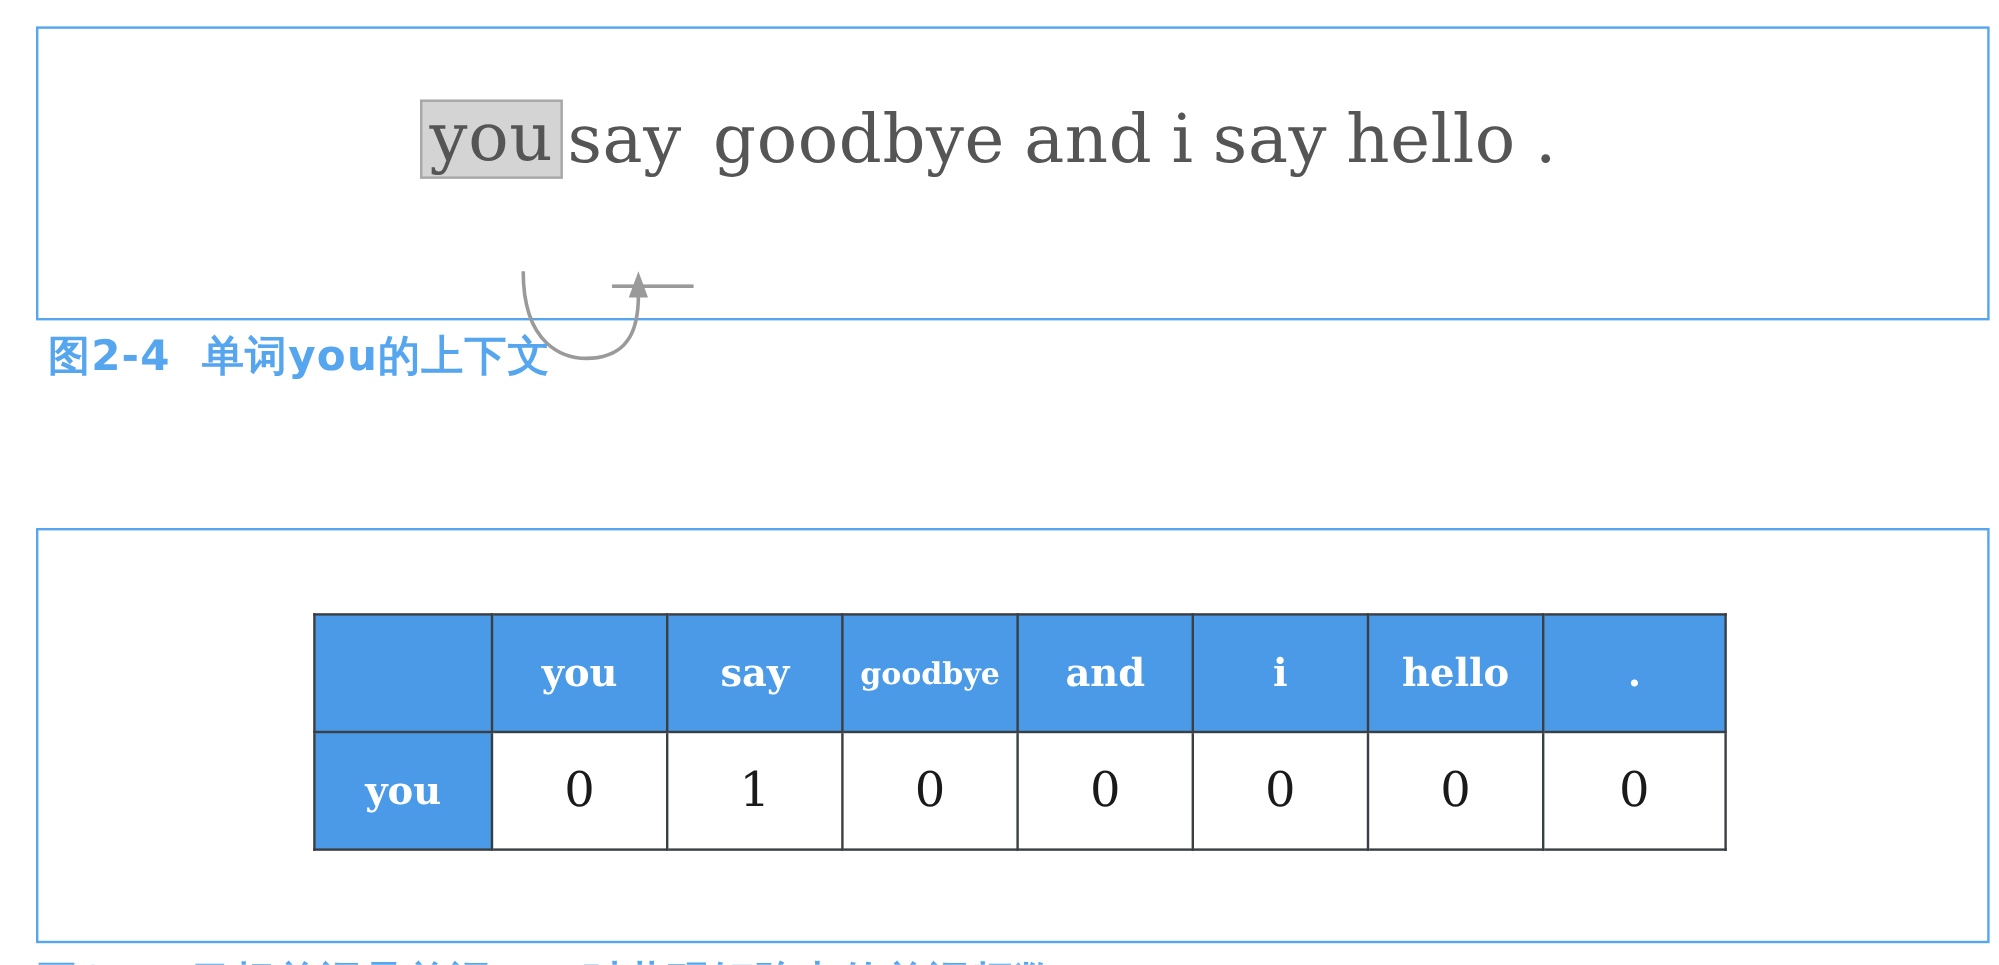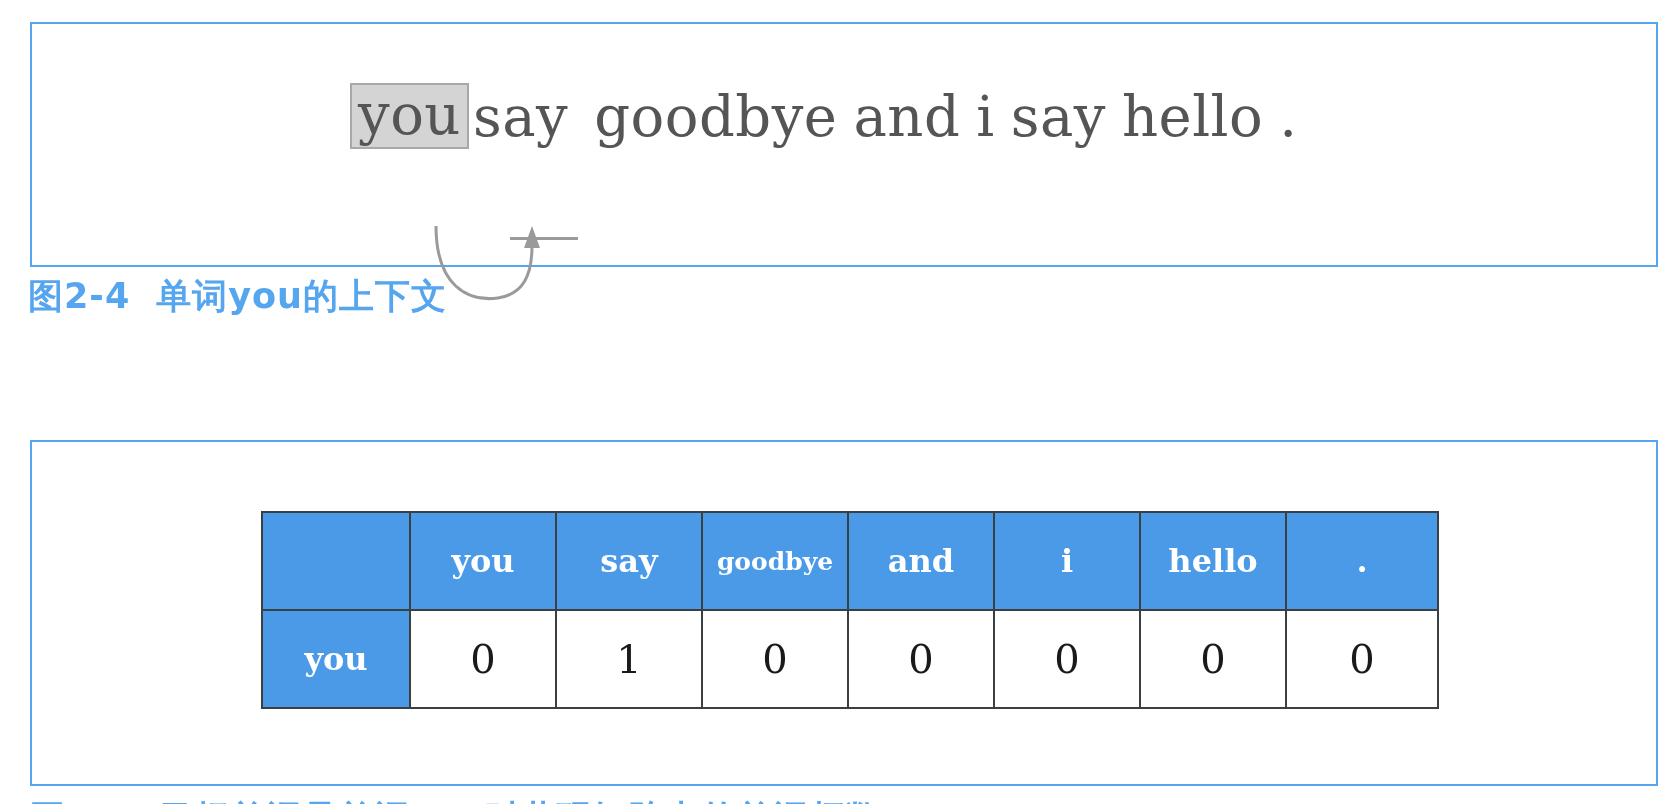--- a/index.html
+++ b/index.html
@@ -114,21 +114,21 @@
     position: absolute;
     color: #55a5ef;
     font-family: "DejaVu Sans", "Liberation Sans", sans-serif;
     font-weight: bold;
     font-size: 35px;
     white-space: nowrap;
     letter-spacing: 1px;
   }
 
   #caption-1 {
-    left: 28px;
+    left: 40px;
     top: 273px;
   }
 
   #caption-2 {
     left: 30px;
     top: 795px;
   }
 
   .caption .cap-gap {
     display: inline-block;

